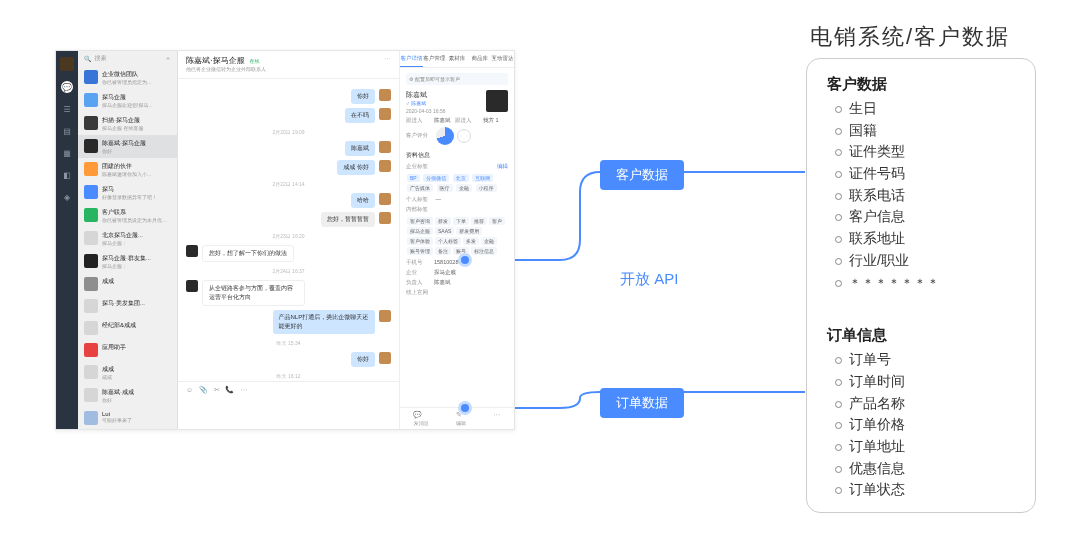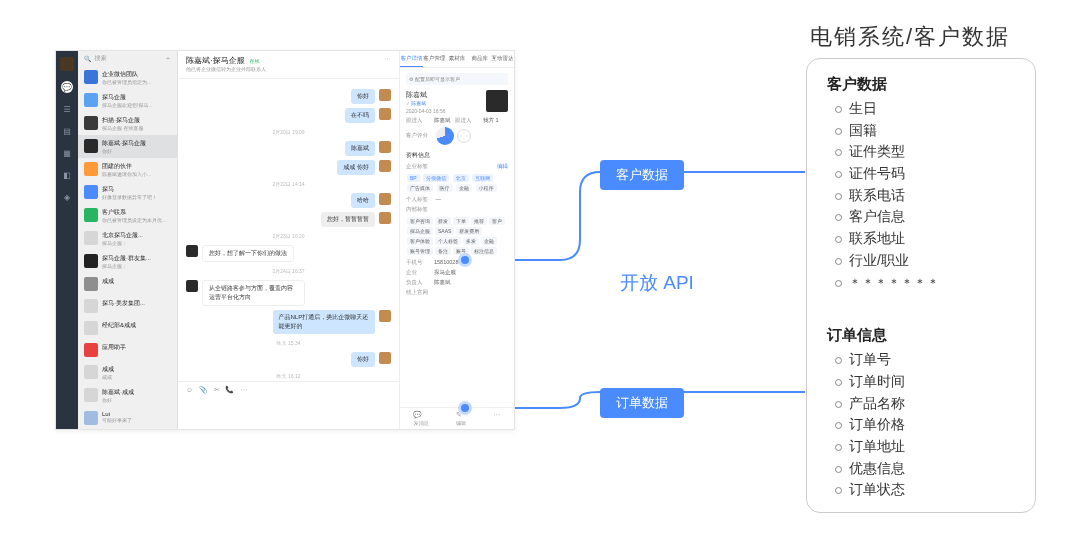--- a/index.html
+++ b/index.html
@@ -45,21 +45,21 @@
 .tag { display: inline-block; background: #f2f5fa; color: #666; padding: 1px 3px; margin: 1px; font-size: 5px; border-radius: 2px; }
 .tag.blue { color: #4a8cff; background: #eaf2ff; }
 .sp-foot { border-top: 1px solid #eee; display: flex; justify-content: space-around; padding: 3px 0; color: #999; font-size: 7px; }
 
 
 .marker { position: absolute; width: 14px; height: 14px; border-radius: 50%; background: #4a8cff; border: 3px solid #c3dbff; }
 
 
 .conn { position: absolute; stroke: #4a8cff; stroke-width: 2; fill: none; }
 .pill { position: absolute; background: #4a8cff; color: #fff; font-size: 13px; padding: 6px 16px; border-radius: 4px; }
-.api-label { position: absolute; color: #4a8cff; font-size: 19px; }
+.api-label { position: absolute; color: #4a8cff; font-size: 15px; }
 
 
 .right-title { position: absolute; top: 22px; right: 70px; font-size: 22px; color: #333; letter-spacing: 2px; }
 .info-box { position: absolute; top: 58px; right: 44px; width: 230px; height: 455px; border: 1px solid #ccc; border-radius: 14px; padding: 16px 20px; }
 .info-h { font-weight: 700; font-size: 15px; color: #222; margin-bottom: 4px; }
 .info-h2 { margin-top: 33px; }
 .info-ul { list-style: none; padding-left: 8px; }
 .info-ul li { font-size: 14px; color: #333; line-height: 1.55; position: relative; padding-left: 14px; }
 .info-ul li::before { content: ""; position: absolute; left: 0; top: 8px; width: 5px; height: 5px; border: 1px solid #888; border-radius: 50%; }
 .stars { letter-spacing: 1px; color: #333; font-size: 12px; }

